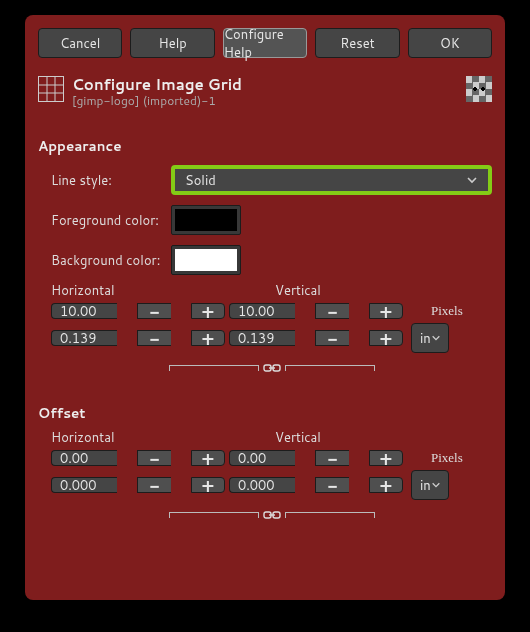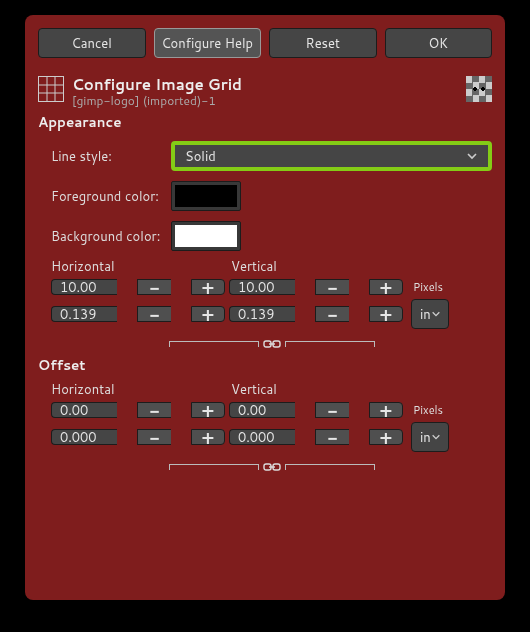--- a/index.html
+++ b/index.html
@@ -86,21 +86,21 @@
     position: absolute;
     left: 4px; top: 8px;
     width: 18px; height: 10px;
     background: radial-gradient(circle at 5px 5px, #000 2px, transparent 2px),
                 radial-gradient(circle at 13px 5px, #000 2px, transparent 2px);
   }
   .section-title {
     font-weight: 700;
     font-size: 13.5px;
     color: #eee;
-    margin-top: 4px;
+    margin-top: 28px;
   }
   .form-area {
     padding-left: 13px;
   }
   .row {
     display: flex;
     align-items: center;
     margin-top: 10px;
   }
   .row-label {
@@ -139,20 +139,21 @@
   }
   .color-fg { background: #000; }
   .color-bg { background: #fff; }
 
   .hv-labels {
     display: flex;
     padding-left: 0;
     margin-top: 6px;
     font-size: 13px;
     color: #ddd;
+    gap: 44px;
   }
   .hv-labels .hlabel { width: 180px; }
   .hv-labels .vlabel { width: 180px; }
 
   .spin-row {
     display: flex;
     align-items: center;
     margin-top: 4px;
     gap: 4px;
   }
@@ -188,23 +189,24 @@
     font-weight: 600;
     box-sizing: border-box;
     cursor: pointer;
   }
   .spin-btn.minus { border-right: none; }
   .spin-btn.plus {
     border-top-right-radius: 4px;
     border-bottom-right-radius: 4px;
   }
   .unit-label {
-    margin-left: 6px;
-    font-size: 11px;
+    margin-left: 24px;
+    font-size: 13px;
     color: #ddd;
+    font-family: Liberation Serif, serif;
   }
   .unit-select {
     width: 38px;
     height: 30px;
     margin-left: 4px;
     background: #454545;
     border: 1px solid #1c1c1c;
     border-radius: 4px;
     display: flex;
     align-items: center;
@@ -236,20 +238,21 @@
     justify-content: center;
   }
 </style>
 </head>
 <body>
 
 <div class="dialog">
 
   <div class="button-row">
     <div class="btn">Cancel</div>
+    <div class="btn">Help</div>
     <div class="btn btn-active">Configure Help</div>
     <div class="btn">Reset</div>
     <div class="btn">OK</div>
   </div>
 
   <div class="header">
     <span class="grid-icon">
       <svg width="26" height="26" viewBox="0 0 26 26">
         <rect x="0.5" y="0.5" width="25" height="25" fill="none" stroke="#ccc" stroke-width="1"></rect>
         <line x1="0" y1="9" x2="26" y2="9" stroke="#ccc" stroke-width="1"></line>

